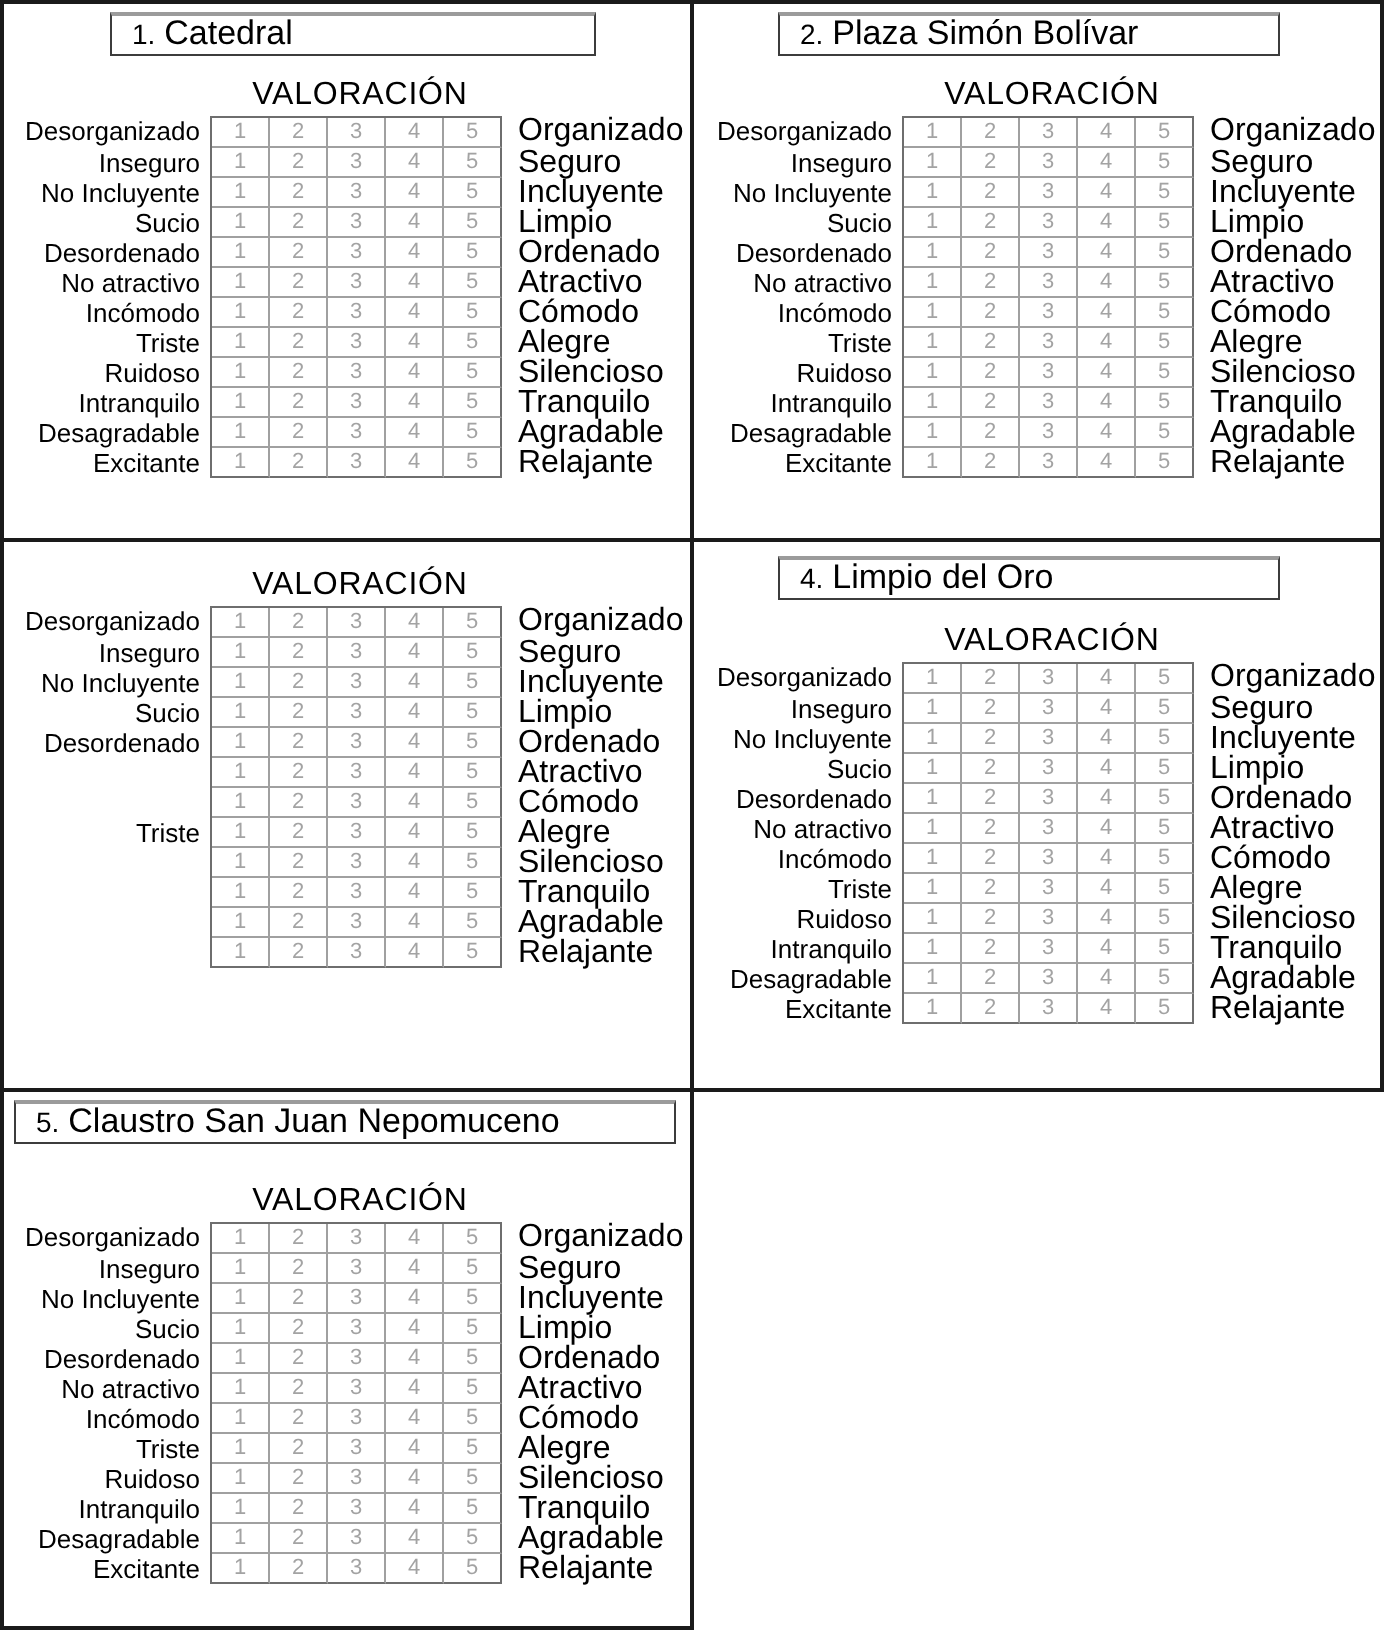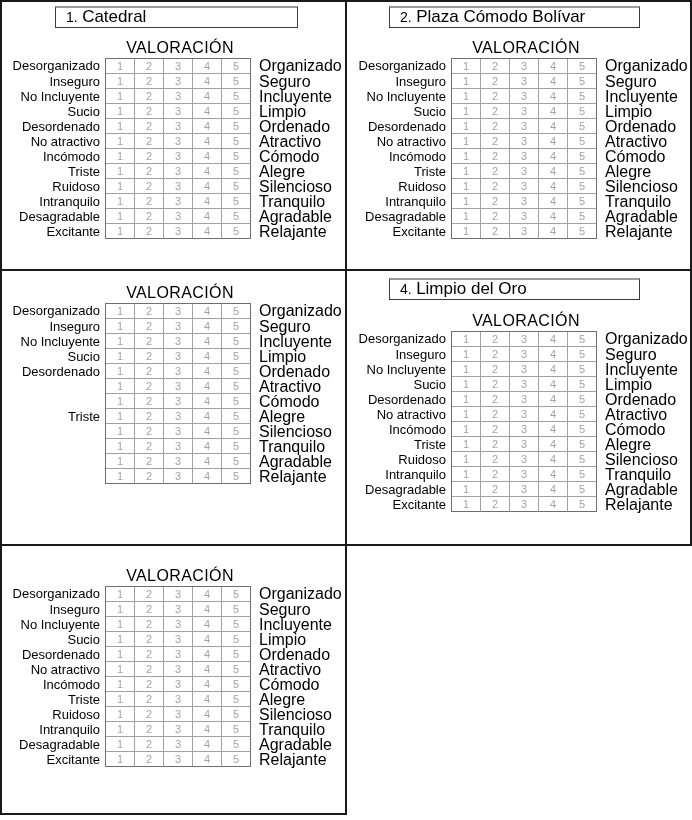--- a/index.html
+++ b/index.html
@@ -252,21 +252,21 @@
             <div class="cell">4</div>
             <div class="cell">5</div>
           </div>
     <div class="right-label">Relajante</div>
   </div>
       </div>
   </div>
     <div class="section s2">
     <div class="title-box">
       <span class="title-num">2.</span>
-      <span class="title-text">Plaza Cómodo Bolívar</span>
+      <span class="title-text">Plaza Simón Bolívar</span>
     </div>
     <div class="val-header">VALORACIÓN</div>
     <div class="grid">
         <div class="row">
     <div class="left-label">Desorganizado</div>
     <div class="cells">
             <div class="cell">1</div>
             <div class="cell">2</div>
             <div class="cell">3</div>
             <div class="cell">4</div>
@@ -669,20 +669,24 @@
             <div class="cell">2</div>
             <div class="cell">3</div>
             <div class="cell">4</div>
             <div class="cell">5</div>
           </div>
     <div class="right-label">Relajante</div>
   </div>
       </div>
   </div>
     <div class="section s5">
+    <div class="title-box">
+      <span class="title-num">5.</span>
+      <span class="title-text">Claustro San Juan Nepomuceno</span>
+    </div>
     <div class="val-header">VALORACIÓN</div>
     <div class="grid">
         <div class="row">
     <div class="left-label">Desorganizado</div>
     <div class="cells">
             <div class="cell">1</div>
             <div class="cell">2</div>
             <div class="cell">3</div>
             <div class="cell">4</div>
             <div class="cell">5</div>

